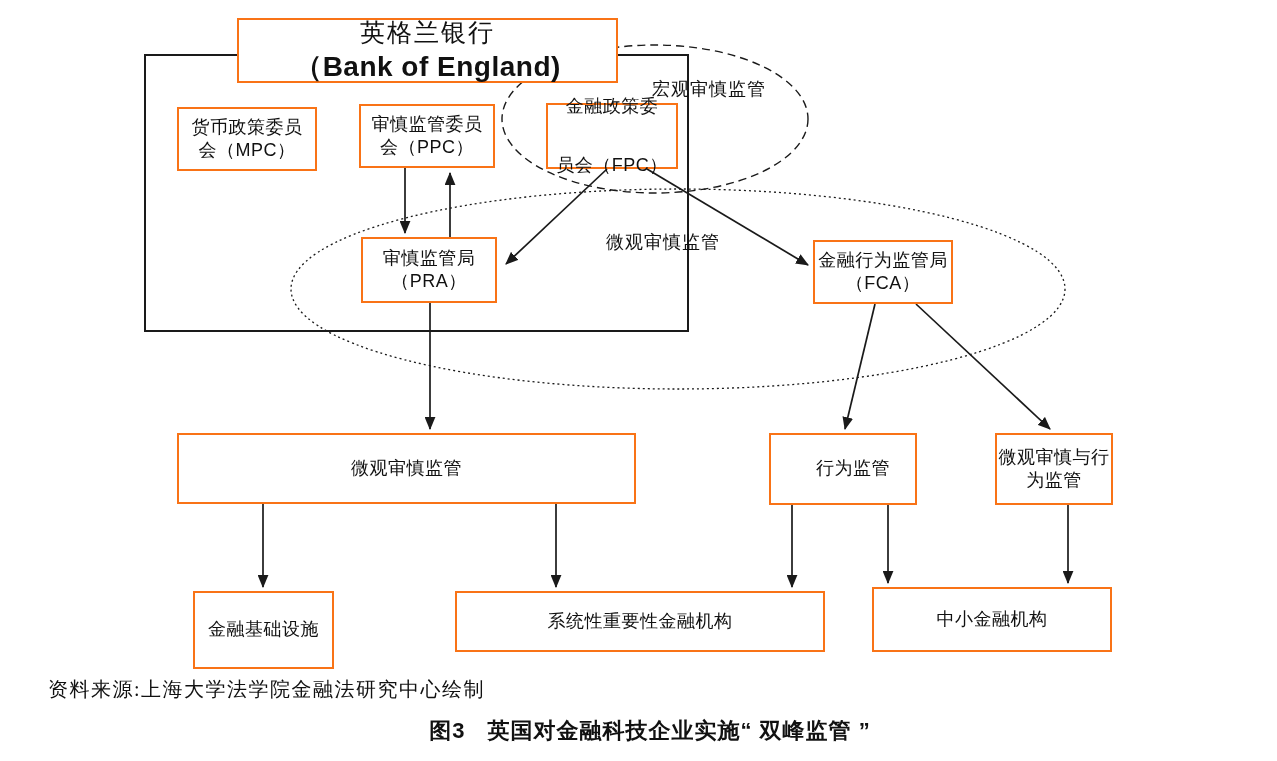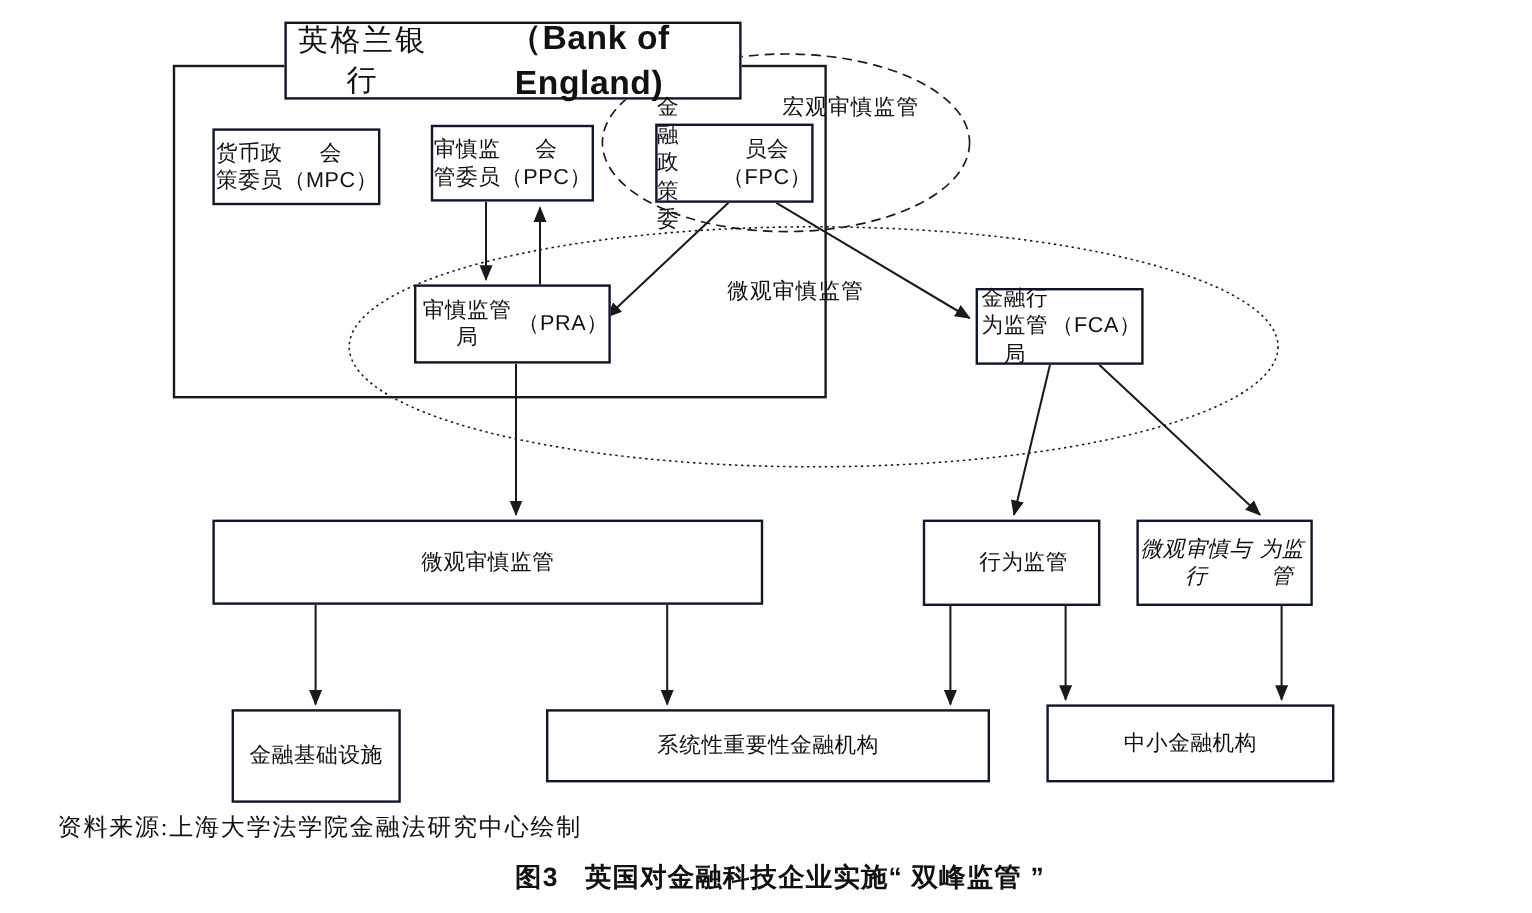--- a/index.html
+++ b/index.html
@@ -8,23 +8,23 @@
     width:1277px;height:761px;
     background:#ffffff;
     font-family:"Liberation Sans", sans-serif;
     color:#111;
     overflow:hidden;
   }
   #wires{position:absolute;left:0;top:0;width:1277px;height:761px;pointer-events:none;}
   .node{
     position:absolute;
     box-sizing:border-box;
-    border:2px solid #0f172a;
+    border:2px solid #f97316;
     background:#ffffff;
-    display:flex;flex-direction:row;
+    display:flex;flex-direction:column;
     align-items:center;justify-content:center;
     text-align:center;
     font-size:18px;line-height:1.3;
     letter-spacing:0.5px;
   }
   .frame{
     position:absolute;box-sizing:border-box;
     border:2px solid #1a1a1a;background:transparent;
   }
   .zone-label{
@@ -87,42 +87,42 @@
   <div class="node" style="left:359px;top:104px;width:136px;height:64px;">
     <span>审慎监管委员</span>
     <span>会（PPC）</span>
   </div>
 
   <div class="node" style="left:546px;top:103px;width:132px;height:66px;gap:36px;">
     <span>金融政策委</span>
     <span>员会（FPC）</span>
   </div>
 
-  <div class="node" style="left:345px;top:237px;width:164px;height:66px;">
+  <div class="node" style="left:361px;top:237px;width:136px;height:66px;">
     <span>审慎监管局</span>
     <span>（PRA）</span>
   </div>
 
   <div class="node" style="left:813px;top:240px;width:140px;height:64px;">
     <span>金融行为监管局</span>
     <span>（FCA）</span>
   </div>
 
   <div class="zone-label" style="left:652px;top:77px;">宏观审慎监管</div>
   <div class="zone-label" style="left:606px;top:230px;">微观审慎监管</div>
 
   <div class="node" style="left:177px;top:433px;width:459px;height:71px;">
     <span>微观审慎监管</span>
   </div>
 
   <div class="node" style="left:769px;top:433px;width:148px;height:72px;padding-left:20px;">
     <span>行为监管</span>
   </div>
 
-  <div class="node" style="left:947px;top:433px;width:147px;height:72px;font-style:italic;">
+  <div class="node" style="left:995px;top:433px;width:118px;height:72px;">
     <span>微观审慎与行</span>
     <span>为监管</span>
   </div>
 
   <div class="node" style="left:193px;top:591px;width:141px;height:78px;">
     <span>金融基础设施</span>
   </div>
 
   <div class="node" style="left:455px;top:591px;width:370px;height:61px;">
     <span>系统性重要性金融机构</span>

